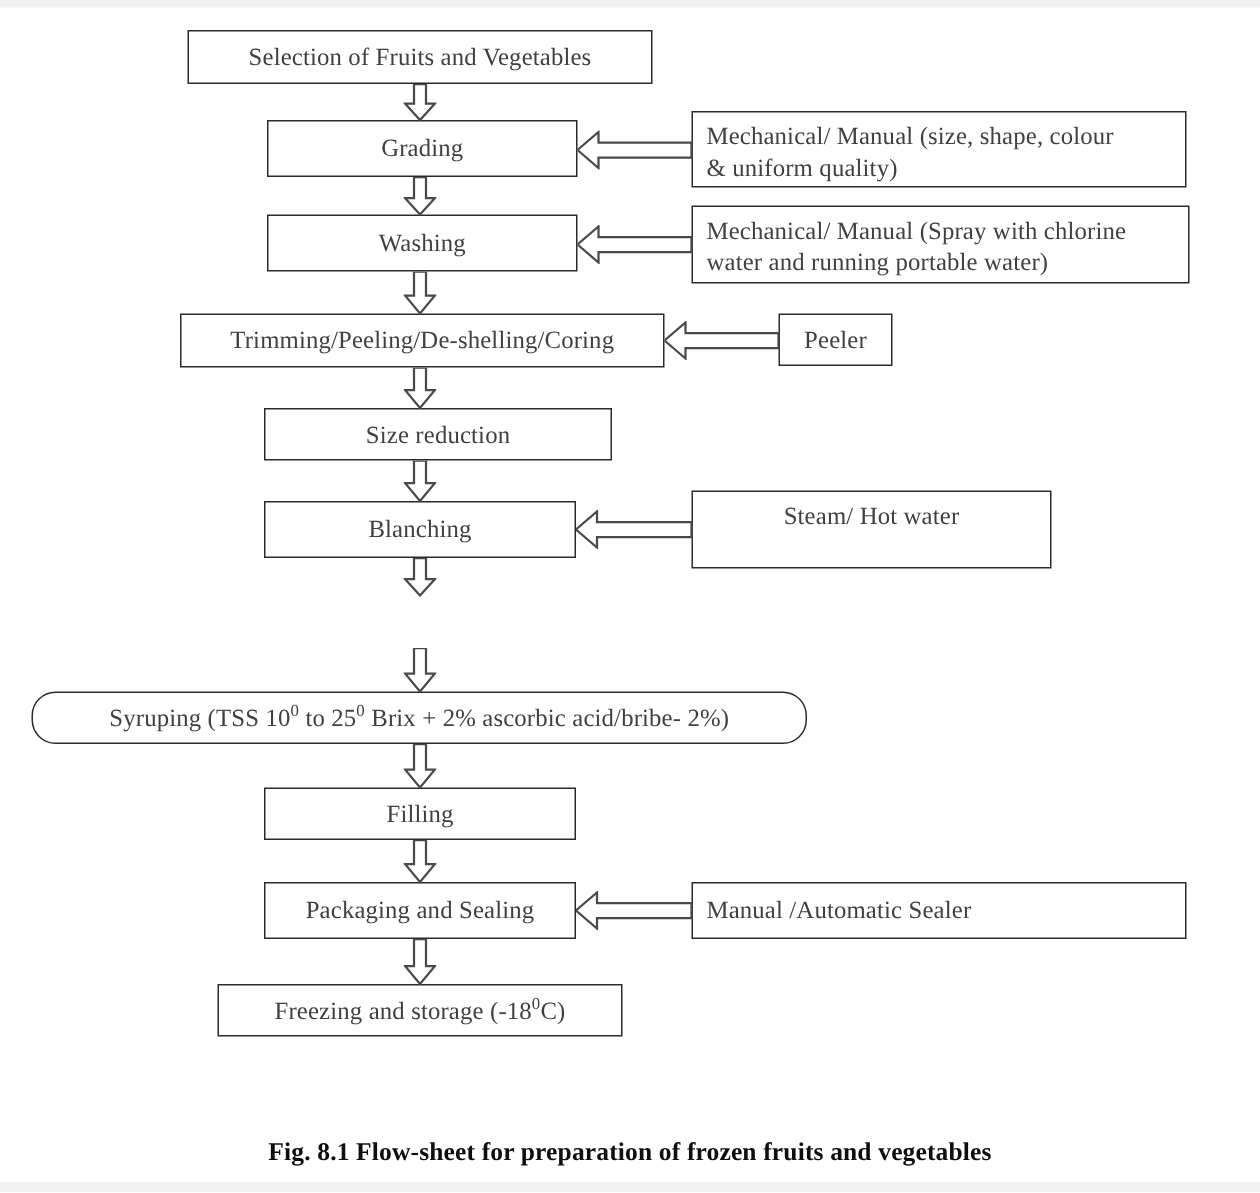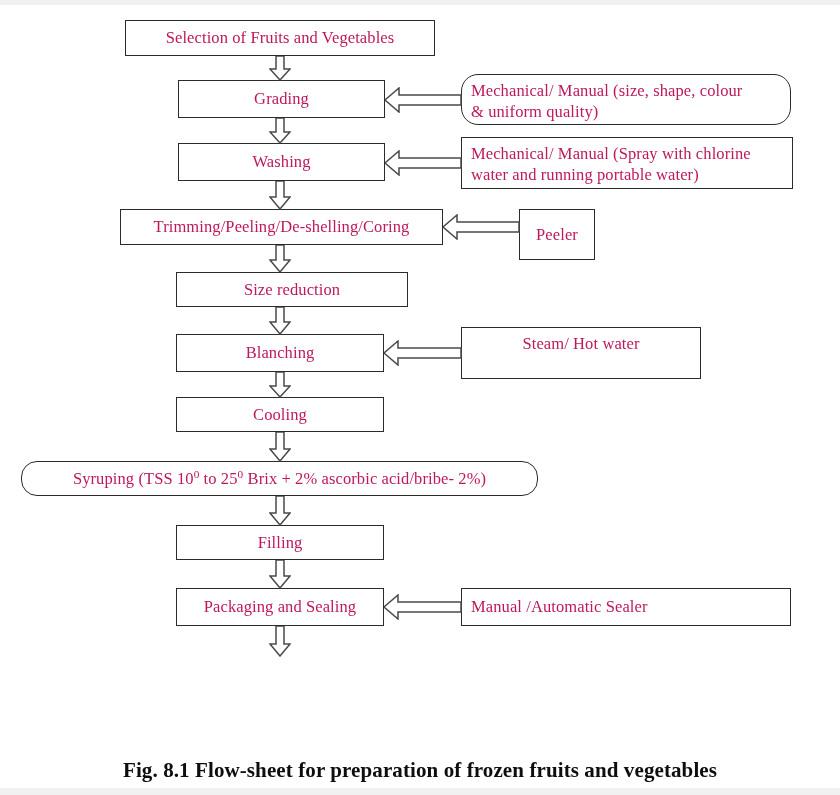--- a/index.html
+++ b/index.html
@@ -27,21 +27,21 @@
   
   .box {
     position: absolute;
     box-sizing: border-box;
     border: 1.6px solid #2b2b2b;
     background: #ffffff;
     display: flex;
     align-items: center;
     justify-content: center;
     text-align: center;
-    color: #be185d;
+    color: #404040;
     font-size: 16.5px;
     line-height: 1.28;
     letter-spacing: .1px;
   }
   .box.note {
     justify-content: flex-start;
     text-align: left;
     padding-left: 9px;
     padding-right: 6px;
   }
@@ -78,21 +78,21 @@
     stroke-linejoin: miter;
   }
 
   
   .caption {
     position: absolute;
     left: 0;
     width: 840px;
     text-align: center;
     font-weight: bold;
-    font-size: 21px;
+    font-size: 17px;
     color: #0e0e0e;
     letter-spacing: .1px;
   }
 </style>
 </head>
 <body>
 
 <div id="page">
 
   <div class="band top"></div>
@@ -115,48 +115,48 @@
   </div>
 
   <div class="box" style="left:176px; top:272px; width:232px; height:35px;">
     <span class="txt">Size reduction</span>
   </div>
 
   <div class="box" style="left:176px; top:334px; width:208px; height:38px;justify-content:center;">
     <span class="txt">Blanching</span>
   </div>
 
-  <div class="box" style="left:176px; top:397px; width:208px; height:35px;">
-    <span class="txt">Cooling</span>
-  </div>
 
   <div class="box" style="left:21px; top:461px; width:517px; height:35px;border-radius:16px;">
     <span class="txt"><span>Syruping (TSS 10</span><sup>0</sup><span> to 25</span><sup>0</sup><span> Brix + 2% ascorbic acid/bribe- 2%)</span></span>
   </div>
 
   <div class="box" style="left:176px; top:525px; width:208px; height:35px;justify-content:center;">
     <span class="txt">Filling</span>
   </div>
 
   <div class="box" style="left:176px; top:588px; width:208px; height:38px;">
     <span class="txt">Packaging and Sealing</span>
   </div>
 
-
-  <div class="box note" style="left:461px; top:74px; width:330px; height:51px; display:block; padding-top:5px;border-radius:17px;">
+  <div class="box" style="left:145px; top:656px; width:270px; height:35px;">
+    <span class="txt"><span>Freezing and storage (-18</span><sup>0</sup><span>C)</span></span>
+  </div>
+
+  <div class="box note" style="left:461px; top:74px; width:330px; height:51px; display:block; padding-top:5px;">
     <span class="txt">Mechanical/ Manual (size, shape, colour</span>
     <span class="txt">&amp; uniform quality)</span>
   </div>
 
   <div class="box note" style="left:461px; top:137px; width:332px; height:52px; display:block; padding-top:5px;">
     <span class="txt">Mechanical/ Manual (Spray with chlorine</span>
     <span class="txt">water and running portable water)</span>
   </div>
 
-  <div class="box note center" style="left:519px; top:209px; width:76px; height:51px;">
+  <div class="box note center" style="left:519px; top:209px; width:76px; height:35px;">
     <span class="txt">Peeler</span>
   </div>
 
   <div class="box note center" style="left:461px; top:327px; width:240px; height:52px; display:block; padding-top:5px; text-align:center;">
     <span class="txt" style="text-align:center;">Steam/ Hot water</span>
   </div>
 
   <div class="box note" style="left:461px; top:588px; width:330px; height:38px;">
     <span class="txt">Manual /Automatic Sealer</span>
   </div>

